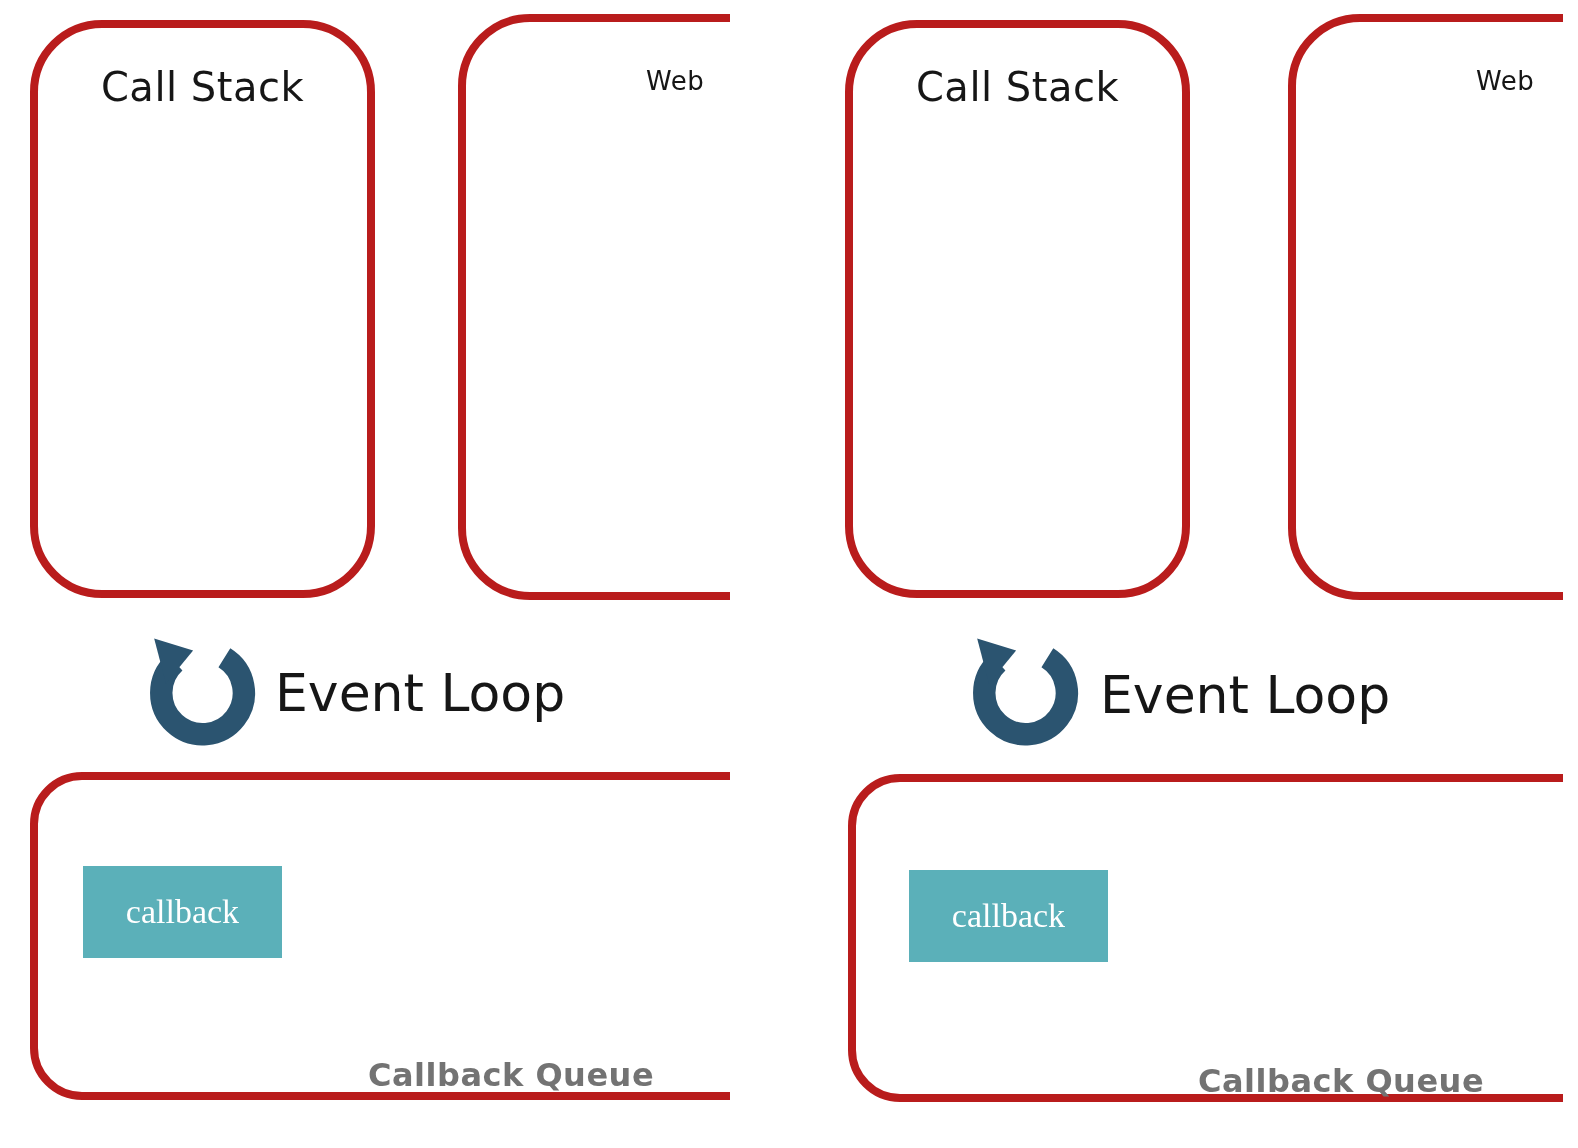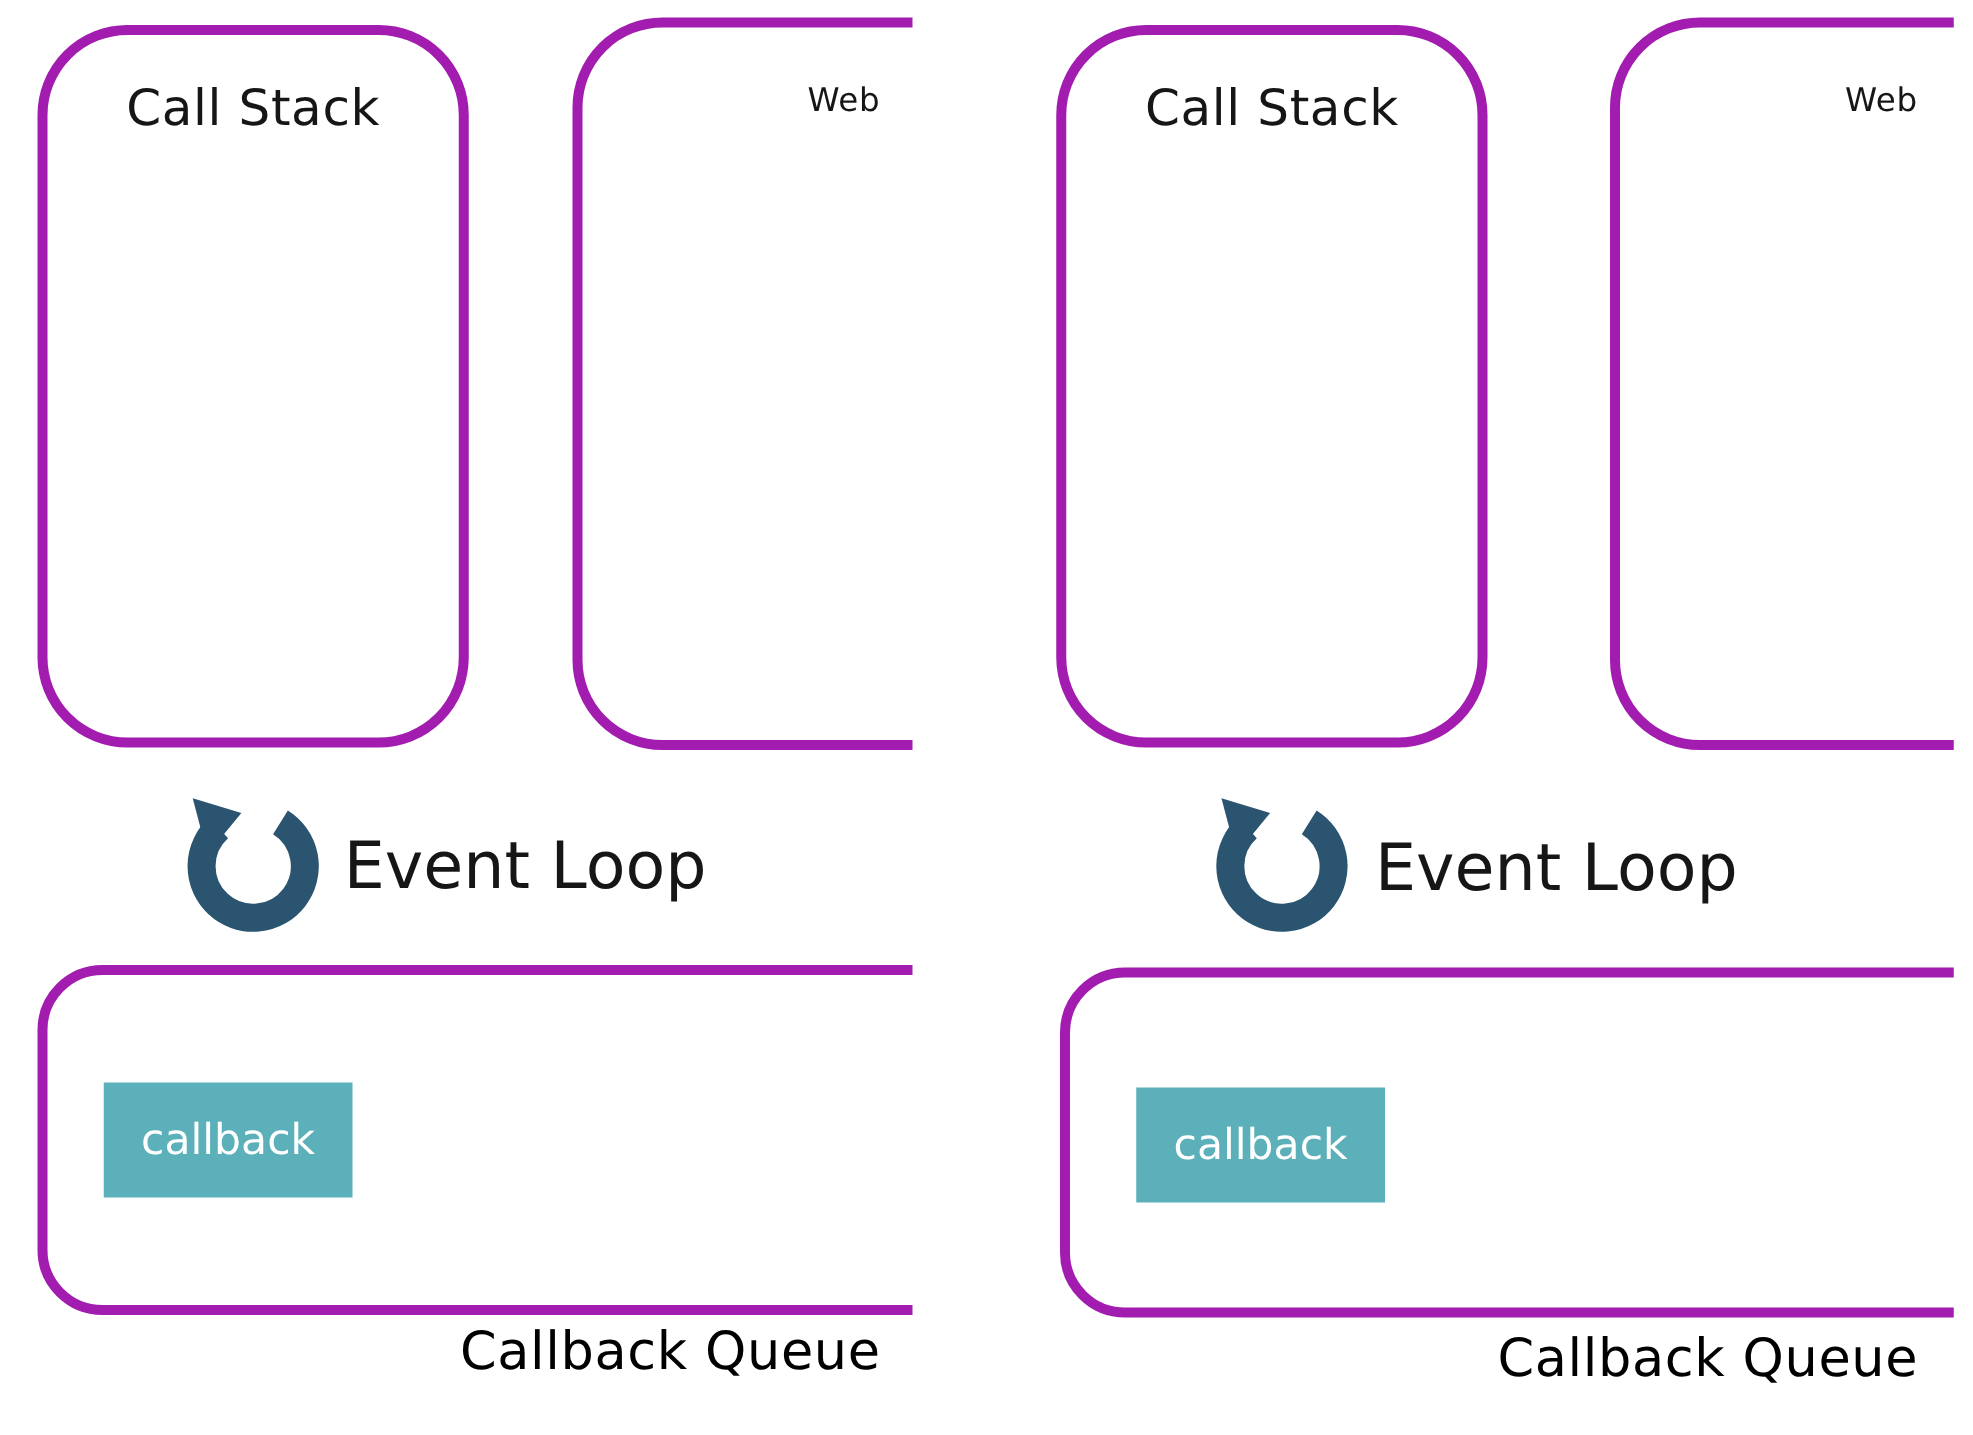--- a/index.html
+++ b/index.html
@@ -10,27 +10,27 @@
     overflow:hidden;
     font-family:"DejaVu Sans","Liberation Sans",sans-serif;
     color:#161616;
   }
   .frame{position:absolute;top:0;height:1148px;overflow:hidden;}
   #frame-left{left:0;width:730px;}
   #frame-right{left:790px;width:773px;}
 
   .box{
     position:absolute;
-    border:8px solid #a21caf;
+    border:8px solid #b91c1c;
     background:#ffffff;
     box-sizing:border-box;
   }
   .stack-box{width:345px;height:578px;border-radius:72px;}
   .web-box{width:640px;height:586px;border-radius:72px;}
-  .queue-box{height:280px;border-radius:52px;}
+  .queue-box{height:328px;border-radius:52px;font-family:Liberation Serif, serif;}
 
   .box-title{
     position:absolute;
     font-size:40px;
     letter-spacing:0.5px;
     color:#161616;
     white-space:nowrap;
   }
   .stack-title{left:0;width:100%;top:36px;text-align:center;}
   .web-title{left:180px;top:44px;font-size:26px;text-align:center;}
@@ -41,21 +41,21 @@
     color:#ffffff;
     display:flex;align-items:center;justify-content:center;
     white-space:nowrap;
   }
   .chip-callback{width:199px;height:92px;font-size:34px;}
   .chip-console{width:300px;height:90px;font-size:30px;}
 
   .loop-icon{position:absolute;width:118px;height:118px;}
   .loop-label{position:absolute;font-size:52px;white-space:nowrap;color:#161616;}
 
-  .queue-caption{position:absolute;font-size:42px;letter-spacing:0.5px;white-space:nowrap;color:#000000;}
+  .queue-caption{position:absolute;font-size:32px;letter-spacing:0.5px;white-space:nowrap;color:#737373;font-weight:bold;}
 </style>
 </head>
 <body>
 
 <div class="canvas">
 
   <div class="frame" id="frame-left">
 
     <div class="box stack-box" style="left:30px;top:20px;">
       <div class="box-title stack-title">Call Stack</div>

